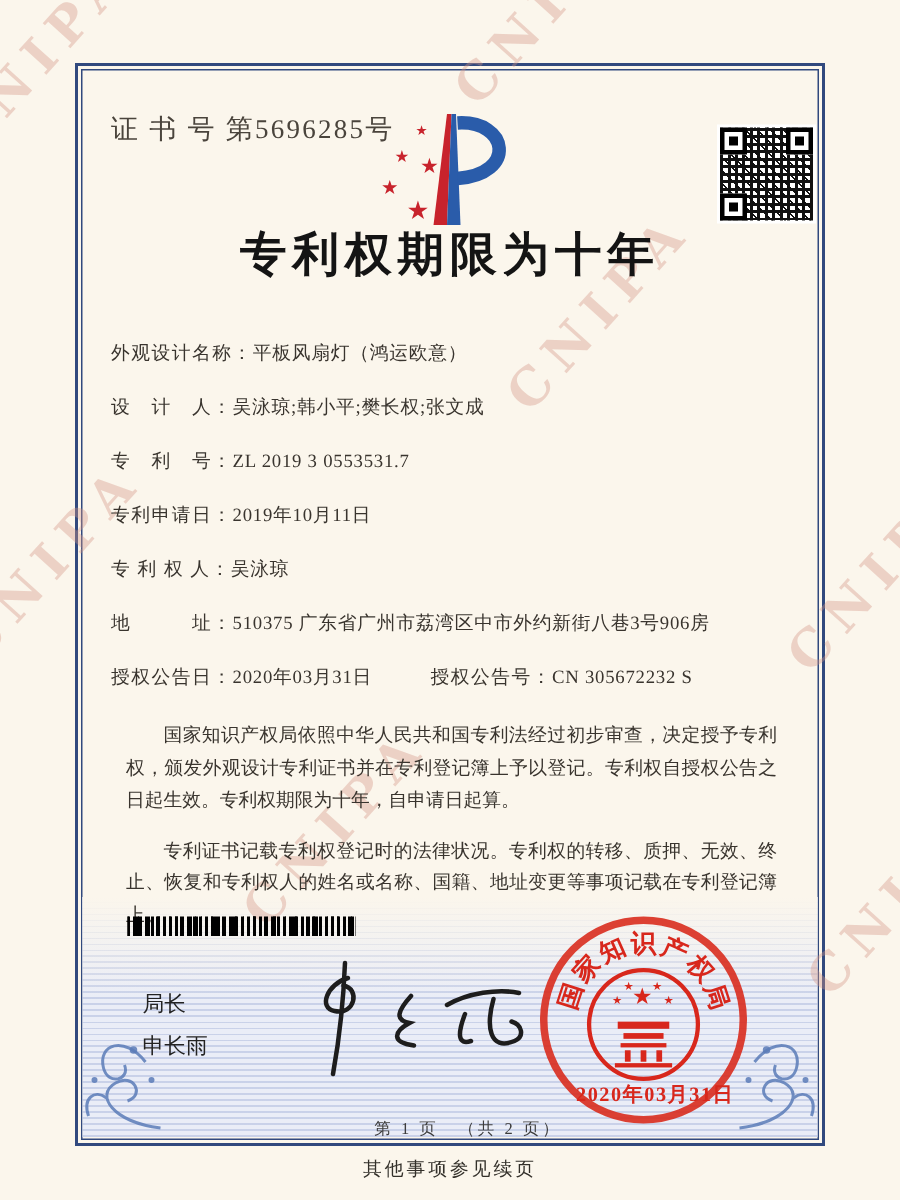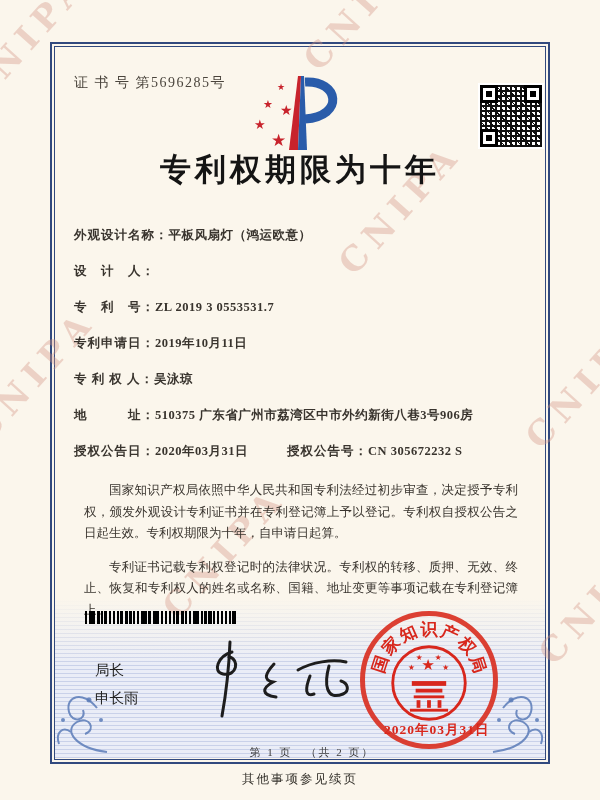--- a/index.html
+++ b/index.html
@@ -21,41 +21,41 @@
   .band{position:absolute;left:55px;top:598px;width:490px;height:160px;z-index:0;
         background-color:#eaedf7;
         background-image:
           linear-gradient(180deg,#fbf6ec 0%,rgba(251,246,236,0) 42%),
           repeating-linear-gradient(0deg,rgba(125,145,200,0.30) 0 1px,rgba(255,255,255,0) 1px 4px);}
   .corner-orn{position:absolute;z-index:1;}
   .corner-orn.left{left:53px;top:686px;}
   .corner-orn.right{right:53px;top:686px;transform:scaleX(-1);}
 
   
-  .certno{position:absolute;left:74px;top:74px;font-size:14px;color:#4a443c;
+  .certno{position:absolute;left:74px;top:74px;font-size:18px;color:#4a443c;
           letter-spacing:1.5px;z-index:2;}
   .logo{position:absolute;left:243px;top:72px;z-index:2;}
   .qr{position:absolute;left:478px;top:83px;width:62px;height:62px;background:#fff;
       padding:2px;z-index:2;}
   .qr-pattern{position:relative;width:62px;height:62px;
       background-image:
         repeating-linear-gradient(90deg,#111 0 2px,transparent 2px 5px),
         repeating-linear-gradient(0deg,#111 0 2px,transparent 2px 5px),
         repeating-linear-gradient(45deg,#111 0 1px,transparent 1px 6px);
       background-color:#fff;}
   .finder{position:absolute;width:12px;height:12px;border:3px solid #000;background:#fff;}
   .finder::after{content:"";position:absolute;left:3px;top:3px;width:6px;height:6px;background:#000;}
   .finder.tl{left:0;top:0;} .finder.tr{right:0;top:0;} .finder.bl{left:0;bottom:0;}
 
   .title{position:absolute;left:0;top:149px;width:600px;text-align:center;
          font-size:31px;font-weight:bold;letter-spacing:4px;color:#141414;z-index:2;}
 
   
   .fields{position:absolute;left:74px;top:226px;width:460px;z-index:2;
-          font-size:12.5px;color:#39342e;font-weight:bold;}
+          font-size:12.5px;color:#39342e;}
   .frow{height:36px;display:flex;align-items:flex-start;line-height:18px;}
   .frow .lab{white-space:pre;letter-spacing:1px;}
   .frow .val{letter-spacing:0.5px;}
   .frow .pair2{margin-left:39px;display:flex;}
 
   
   .paras{position:absolute;left:72px;top:468px;width:458px;z-index:2;
          font-size:12.5px;line-height:21.5px;color:#39342e;text-align:justify;}
   .paras p{margin:12px;text-indent:2em;}
 
@@ -151,20 +151,21 @@
 
   <div class="title">专利权期限为十年</div>
 
   <div class="fields">
     <div class="frow">
       <span class="lab">外观设计名称：</span>
       <span class="val">平板风扇灯（鸿运欧意）</span>
     </div>
     <div class="frow">
       <span class="lab">设　计　人：</span>
+      <span class="val">吴泳琼;韩小平;樊长权;张文成</span>
     </div>
     <div class="frow">
       <span class="lab">专　利　号：</span>
       <span class="val">ZL 2019 3 0553531.7</span>
     </div>
     <div class="frow">
       <span class="lab">专利申请日：</span>
       <span class="val">2019年10月11日</span>
     </div>
     <div class="frow">

